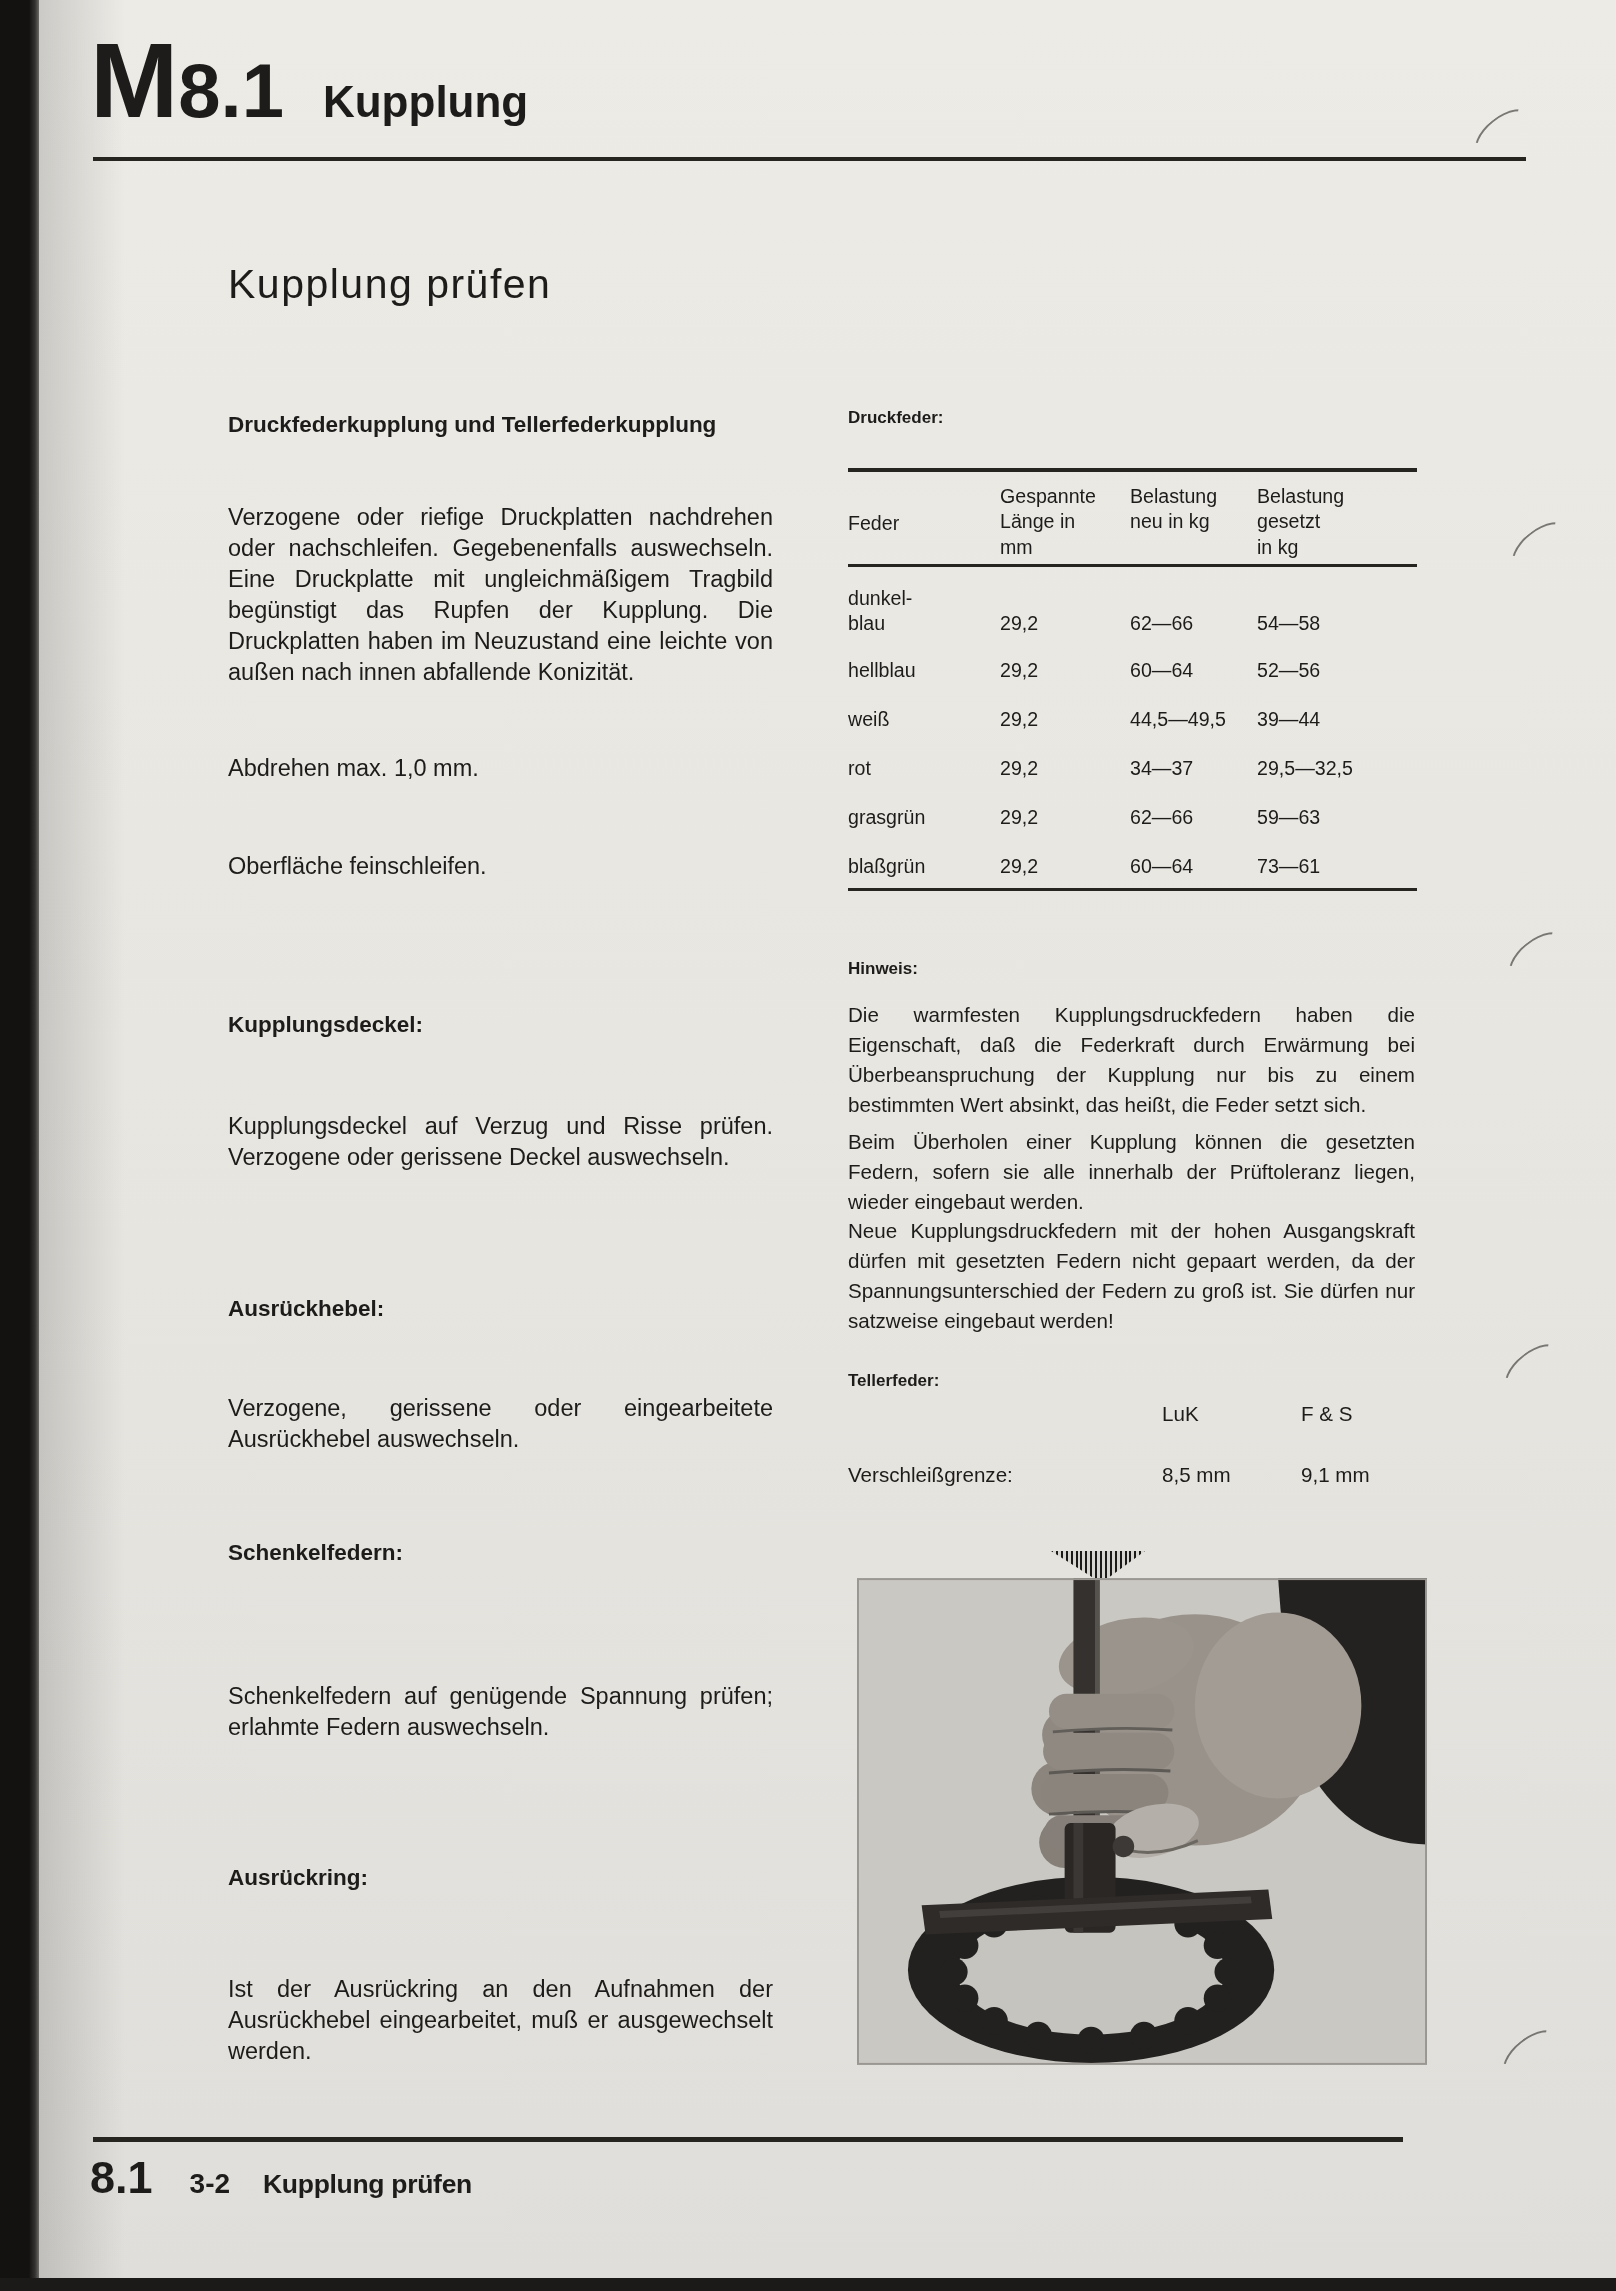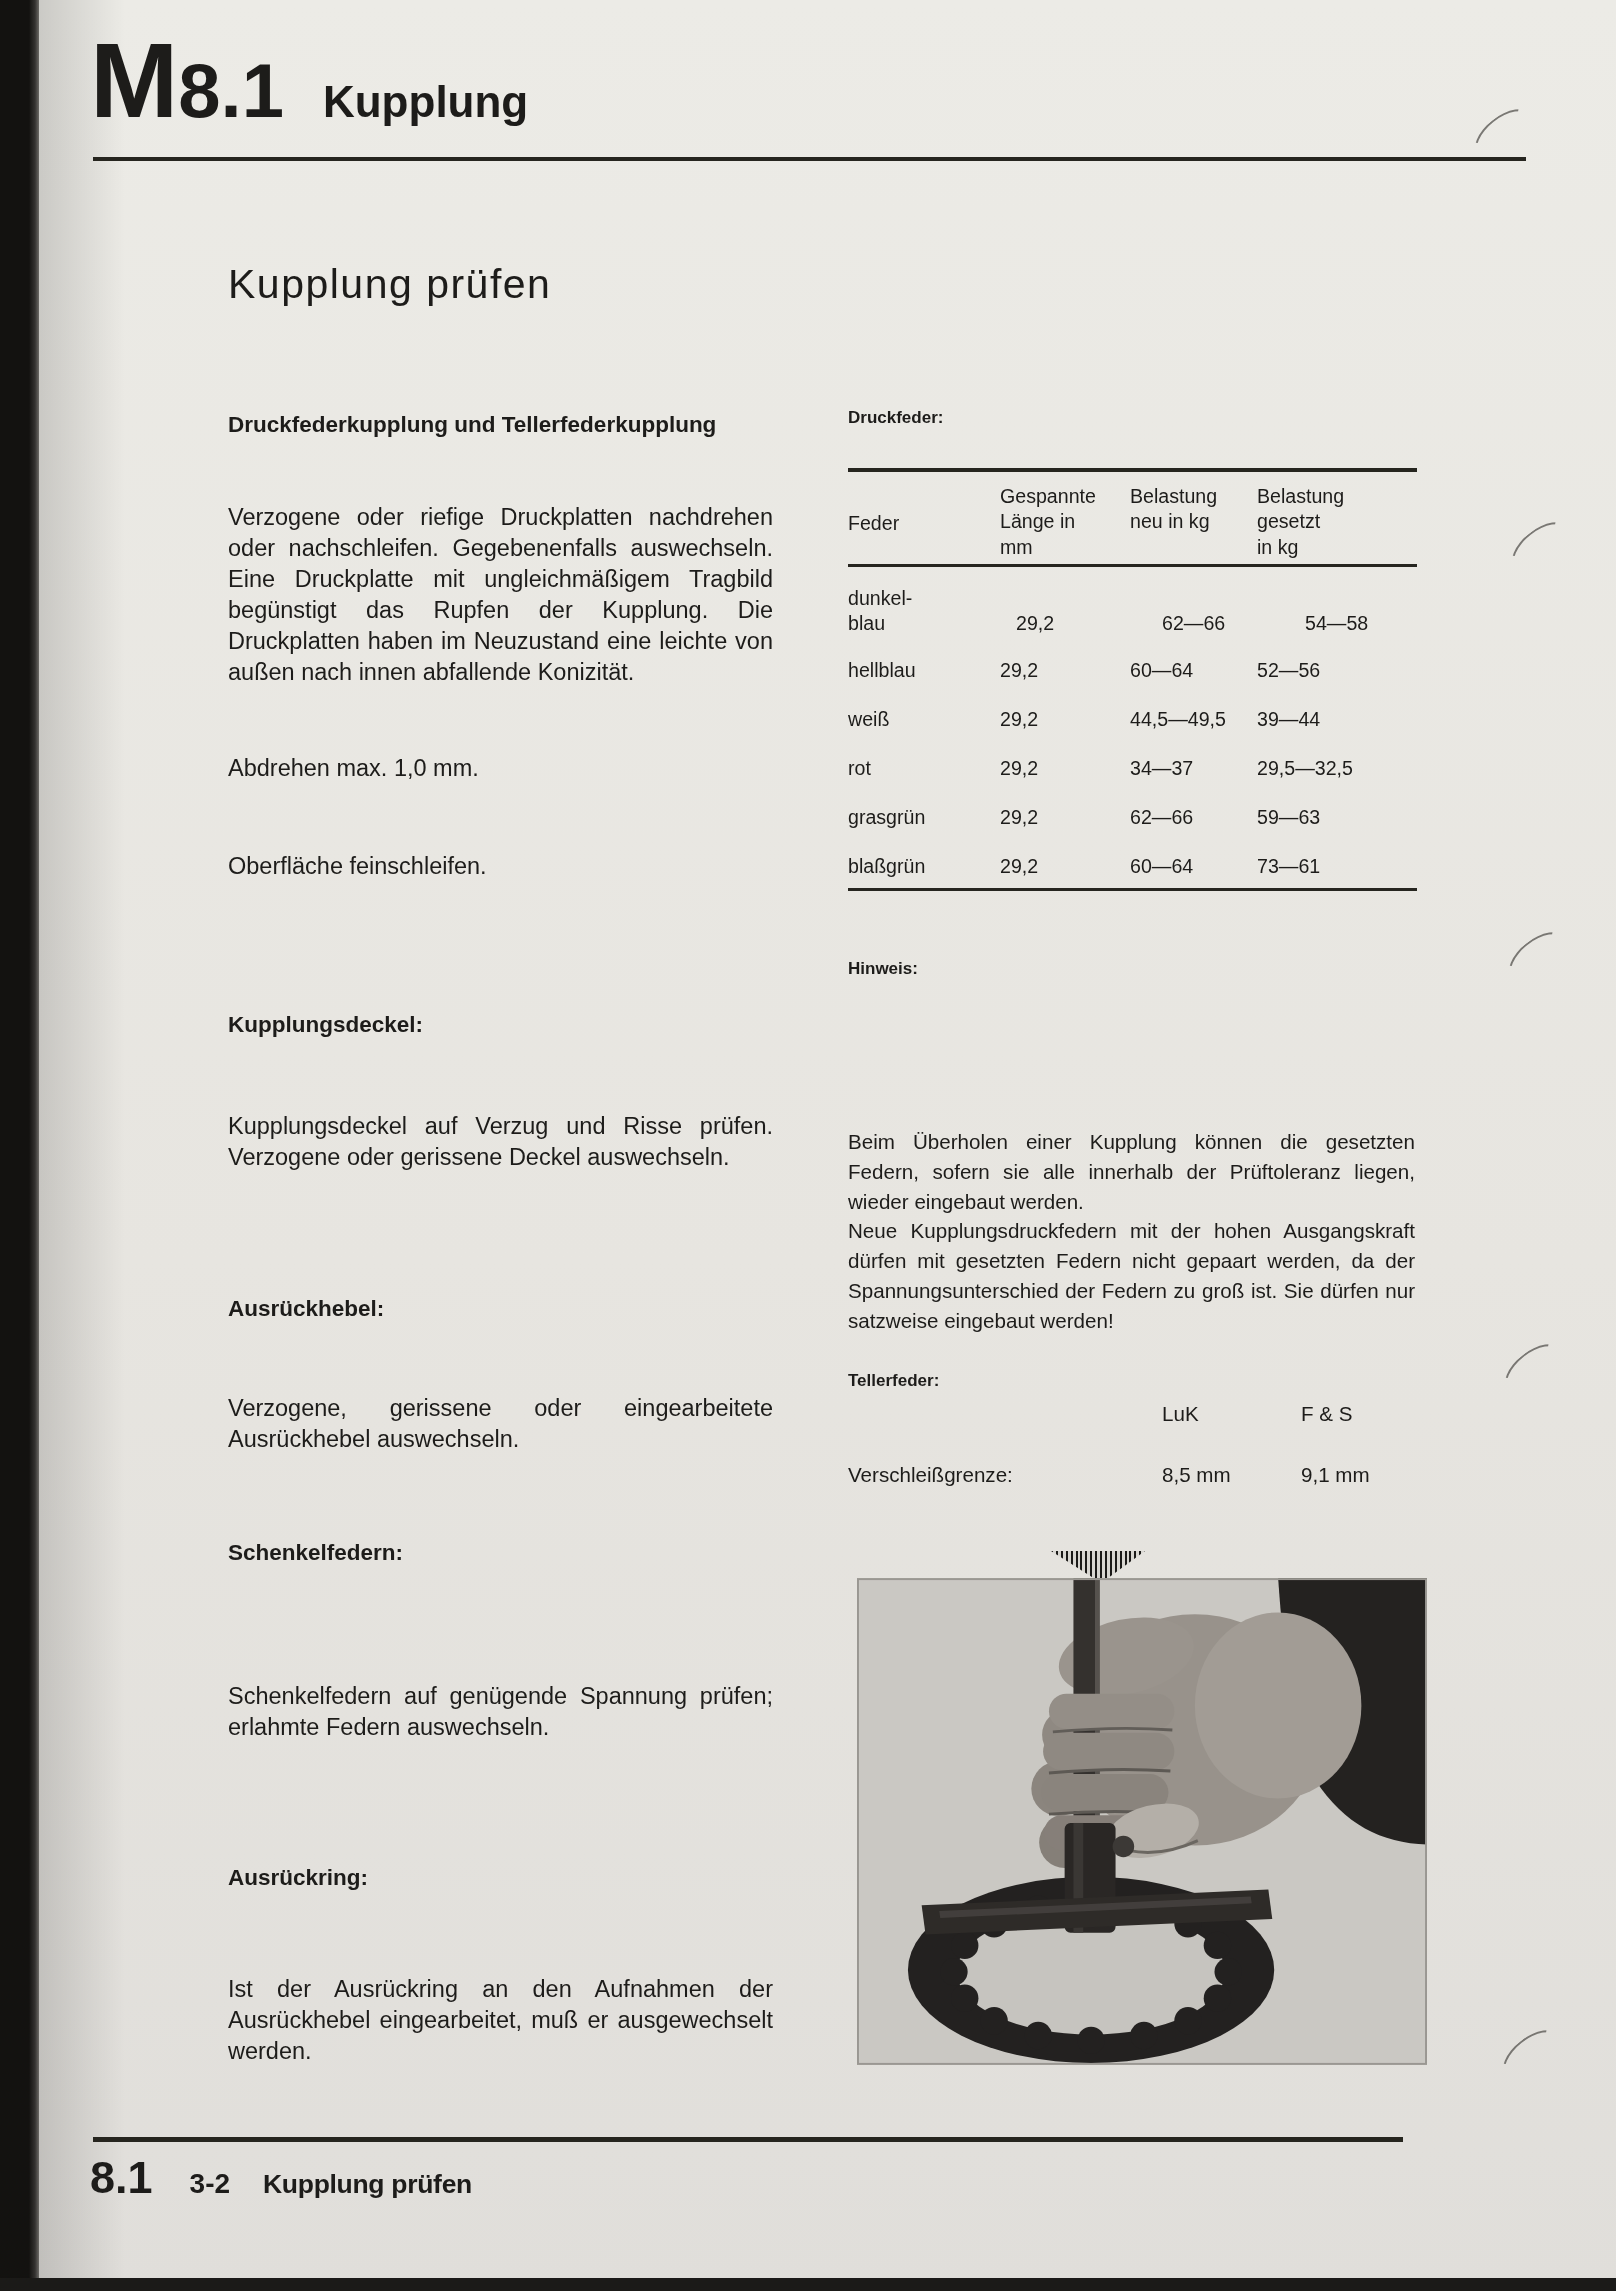--- a/index.html
+++ b/index.html
@@ -39,21 +39,21 @@
 
   
   .tbl{position:absolute;left:848px;top:468px;width:569px;font-size:19.6px;}
   .rule{width:569px;background:#26251f;}
   .rule.thick{height:3.9px;}
   .rule.mid{height:2.9px;}
   .grid4{display:grid;grid-template-columns:152px 130px 127px 160px;}
   .thead{padding-top:11.8px;height:80px;line-height:25.5px;align-items:start;}
   .thead .c1{align-self:center;}
   .trow{height:49px;box-sizing:border-box;padding-top:16.7px;}
-  .trow.tall{height:76px;padding-top:0;align-items:end;padding-bottom:5.9px;line-height:25.5px;gap:16px;}
+  .trow.tall{height:76px;padding-top:0;align-items:end;padding-bottom:5.9px;line-height:25.5px;}
 
   
   .teller{position:absolute;left:848px;top:1402px;display:grid;
     grid-template-columns:282px 107px 177px;grid-auto-rows:29px;font-size:20.6px;gap:32px;}
   .teller .lbl{font-size:20.6px;}
 
   .hatch{position:absolute;left:1051px;top:1551px;width:94px;height:27.4px;
     background:repeating-linear-gradient(90deg,#1b1a18 0 2px,#d8d6d1 2px 4.9px);
     clip-path:polygon(0 0,100% 0,60% 100%,46% 100%);}
   .photo{position:absolute;left:857px;top:1578px;width:570px;height:487px;}
@@ -153,20 +153,21 @@
     <div class="grid4 trow">
       <div>blaßgrün</div>
       <div>29,2</div>
       <div>60—64</div>
       <div>73—61</div>
     </div>
     <div class="rule thick"></div>
   </div>
 
   <div class="h hr2" style="left:848px;top:959px;">Hinweis:</div>
+  <div class="p rc" style="top:1000px;">Die warmfesten Kupplungsdruckfedern haben die Eigenschaft, daß die Federkraft durch Erwärmung bei Überbeanspruchung der Kupplung nur bis zu einem bestimmten Wert absinkt, das heißt, die Feder setzt sich.</div>
   <div class="p rc" style="top:1127px;">Beim Überholen einer Kupplung können die gesetzten Federn, sofern sie alle innerhalb der Prüftoleranz liegen, wieder eingebaut werden.</div>
   <div class="p rc" style="top:1216px;">Neue Kupplungsdruckfedern mit der hohen Ausgangskraft dürfen mit gesetzten Federn nicht gepaart werden, da der Spannungsunterschied der Federn zu groß ist. Sie dürfen nur satzweise eingebaut werden!</div>
 
   <div class="h hr2" style="left:848px;top:1371px;">Tellerfeder:</div>
   <div class="teller">
     <div></div>
     <div>LuK</div>
     <div>F &amp; S</div>
     <div class="lbl">Verschleißgrenze:</div>
     <div>8,5 mm</div>

